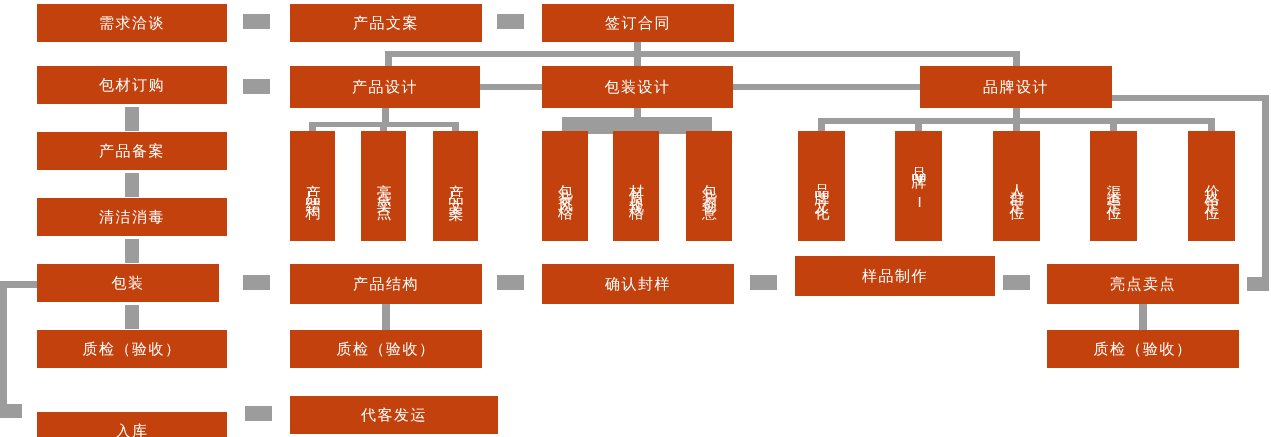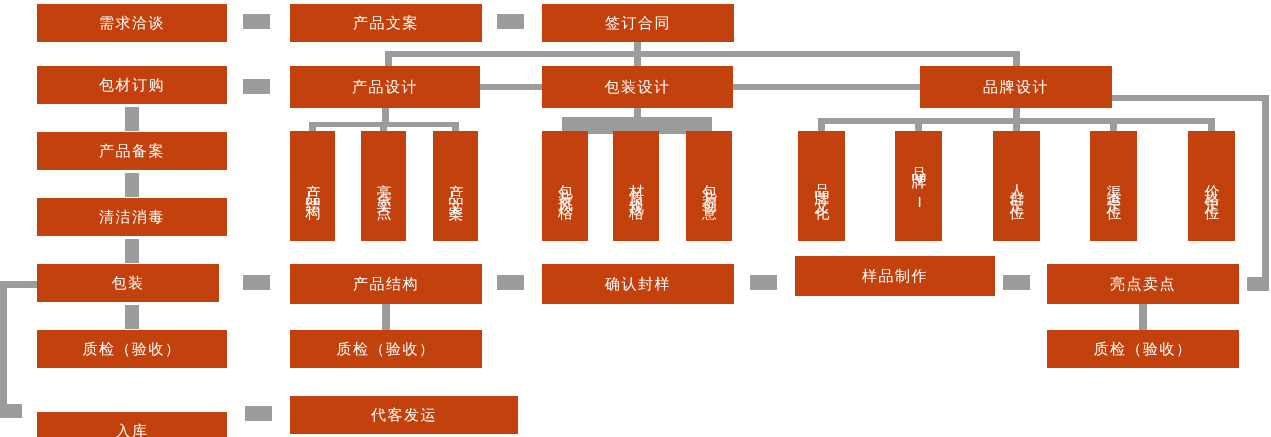--- a/index.html
+++ b/index.html
@@ -179,17 +179,17 @@
       <span>亮点卖点</span>
     </div>
 
   <div class="node" style="left:290px;top:330px;width:192px;height:38px;">
       <span>质检（验收）</span>
     </div>
   <div class="node" style="left:1047px;top:330px;width:192px;height:38px;">
       <span>质检（验收）</span>
     </div>
 
-  <div class="node" style="left:290px;top:396px;width:228px;height:38px;">
+  <div class="node" style="left:290px;top:396px;width:208px;height:38px;">
       <span>代客发运</span>
     </div>
 
 </div>
 
 </body></html>

